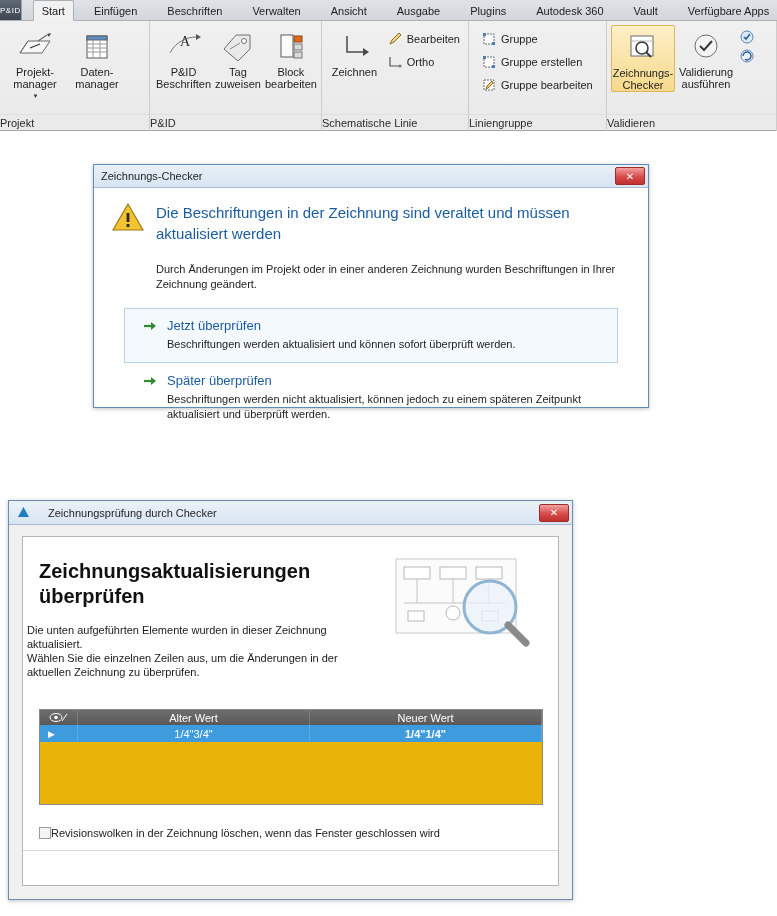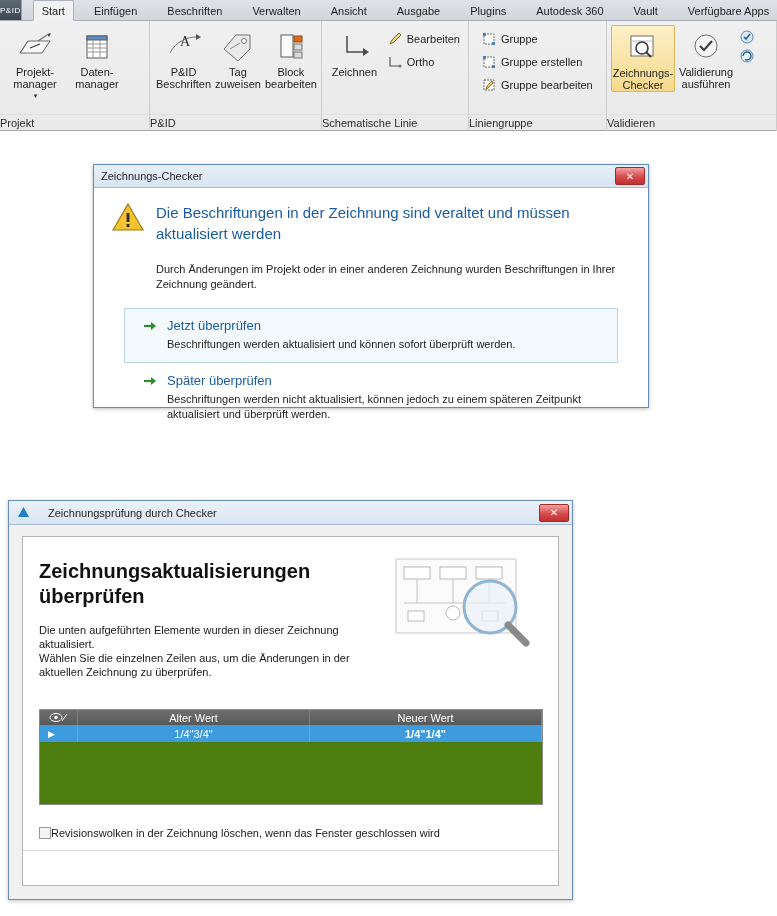--- a/index.html
+++ b/index.html
@@ -249,36 +249,36 @@
     font-weight: bold;
     color: #111;
     line-height: 25px;
     padding: 22px 0 0 16px;
     max-width: 300px;
   }
   .dlg2-text {
     font-size: 11px;
     color: #1a1a1a;
     line-height: 14px;
-    padding: 14px 0 0 16px;
+    padding: 14px 0 0 4px;
     max-width: 350px;
   }
   .magnifier-box {
     position: absolute;
     right: 20px; top: 20px;
     width: 144px;
     height: 92px;
   }
   .grid-table {
     position: absolute;
     left: 16px; top: 172px;
     width: 504px;
     height: 96px;
     border: 1px solid #8a8a8a;
-    background: #4d7c0f;
+    background: #eab308;
     box-sizing: border-box;
     font-size: 11px;
   }
   .gt-head {
     display: flex;
     height: 15px;
     background: linear-gradient(to bottom, #6e6e6e 0%, #595959 100%);
     color: #fff;
     font-size: 11px;
   }

